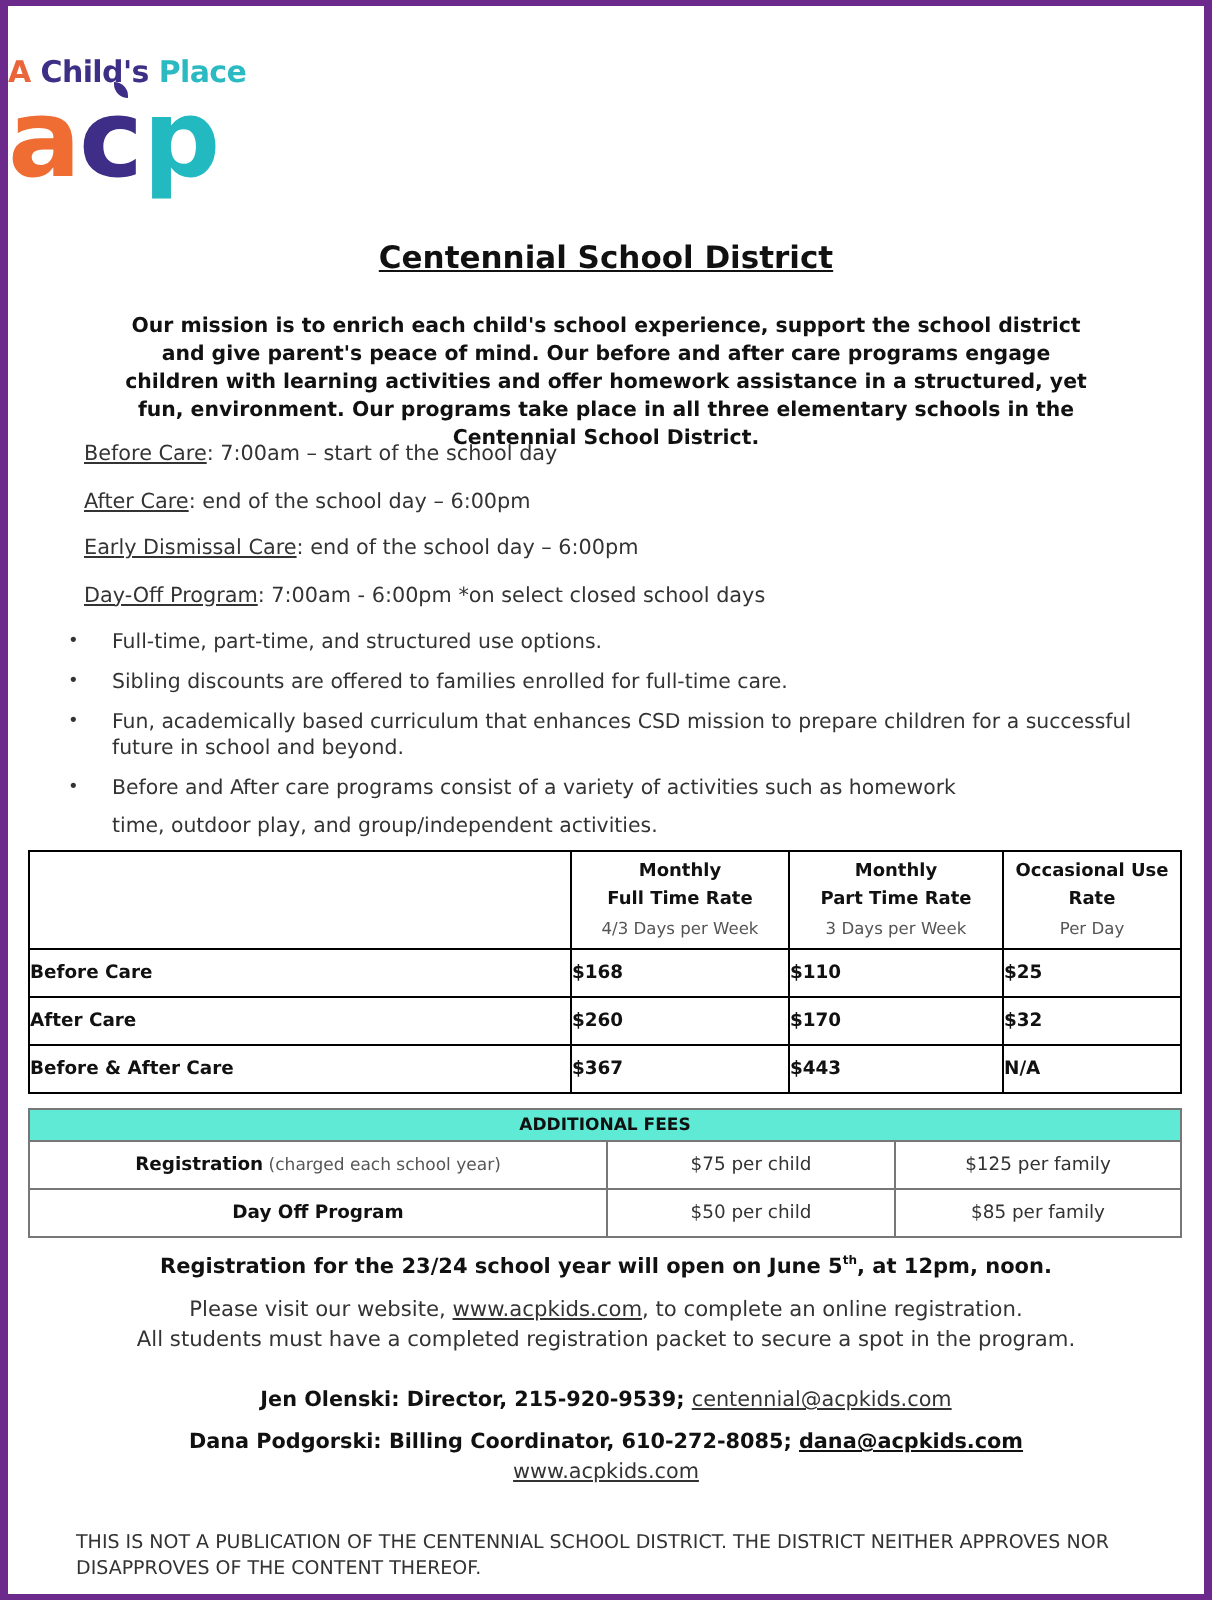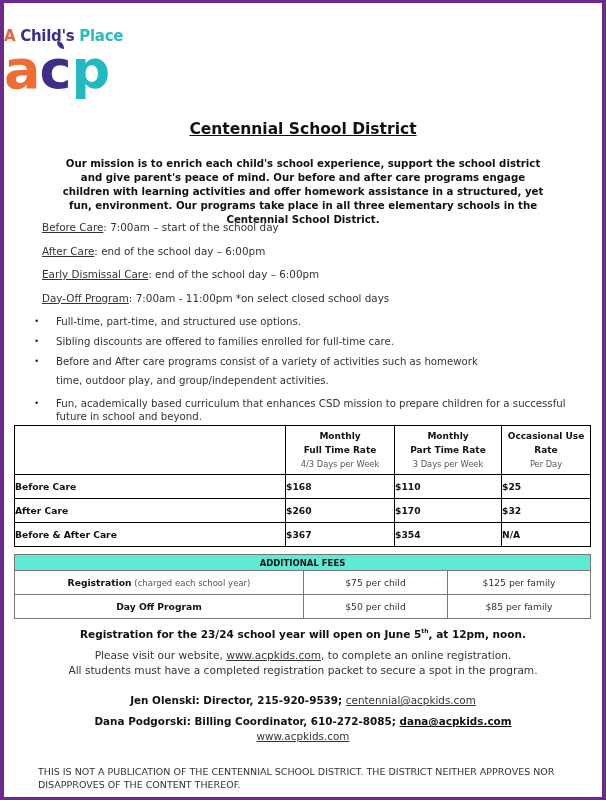--- a/index.html
+++ b/index.html
@@ -88,28 +88,28 @@
   </div>
 
   <div class="title">Centennial School District</div>
 
   <div class="mission">Our mission is to enrich each child's school experience, support the school district and give parent's peace of mind. Our before and after care programs engage children with learning activities and offer homework assistance in a structured, yet fun, environment. Our programs take place in all three elementary schools in the Centennial School District.</div>
 
   <div class="hours">
     <div class="row"><span class="lbl">Before Care</span><span>: 7:00am – start of the school day</span></div>
     <div class="row"><span class="lbl">After Care</span><span>: end of the school day – 6:00pm</span></div>
     <div class="row"><span class="lbl">Early Dismissal Care</span><span>: end of the school day – 6:00pm</span></div>
-    <div class="row"><span class="lbl">Day-Off Program</span><span>: 7:00am - 11:00pm *on select closed school days</span></div>
+    <div class="row"><span class="lbl">Day-Off Program</span><span>: 7:00am - 6:00pm *on select closed school days</span></div>
   </div>
 
   <div class="bullets">
     <div class="li">Full-time, part-time, and structured use options.</div>
     <div class="li">Sibling discounts are offered to families enrolled for full-time care.</div>
+    <div class="li" style="padding-right:10px;">Fun, academically based curriculum that enhances CSD mission to prepare children for a successful future in school and beyond.</div>
     <div class="li last" style="padding-right:90px;">Before and After care programs consist of a variety of activities such as homework time, outdoor play, and group/independent activities.</div>
-    <div class="li" style="padding-right:10px;">Fun, academically based curriculum that enhances CSD mission to prepare children for a successful future in school and beyond.</div>
   </div>
 
   <table class="rates">
     <tbody>
         <tr>
       <th style="width:270px;"></th>
       <th style="width:108px;">
         <span>Monthly</span><br>
         <span>Full Time Rate</span>
         <span class="sub">4/3 Days per Week</span>
@@ -133,21 +133,21 @@
     </tr>
     <tr>
       <td>After Care</td>
       <td>$260</td>
       <td>$170</td>
       <td>$32</td>
     </tr>
     <tr>
       <td>Before &amp; After Care</td>
       <td>$367</td>
-      <td>$354</td>
+      <td>$443</td>
       <td>N/A</td>
     </tr>
   </tbody>
     </table>
 
   <table class="fees">
     <tbody>
         <tr>
       <td class="hdr" colspan="3">ADDITIONAL FEES</td>
     </tr>

